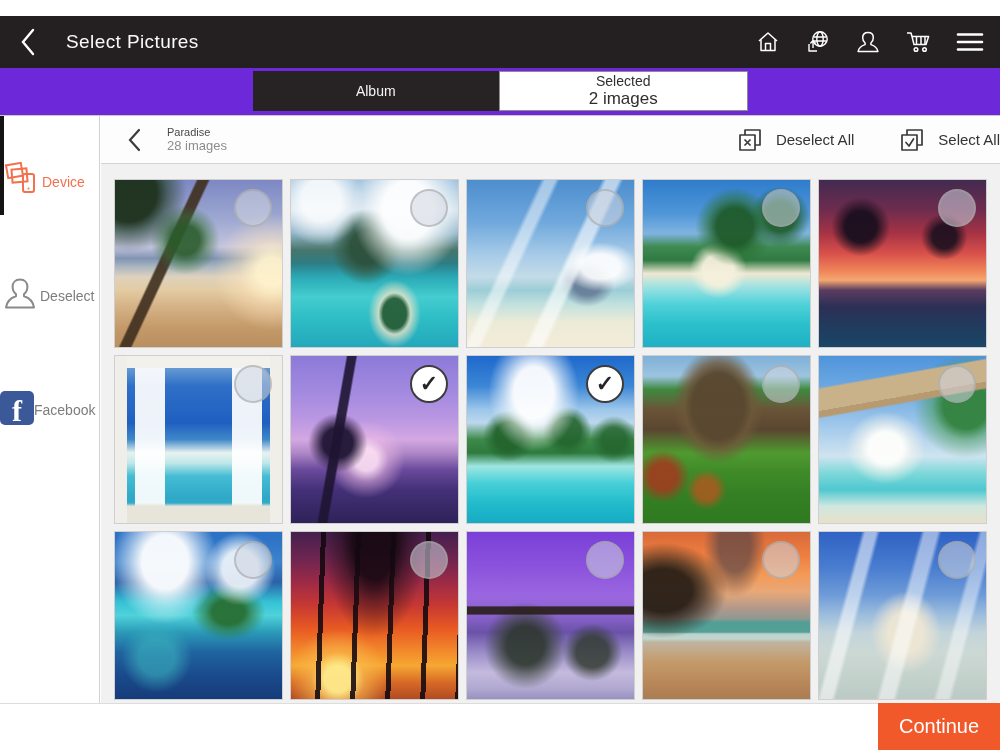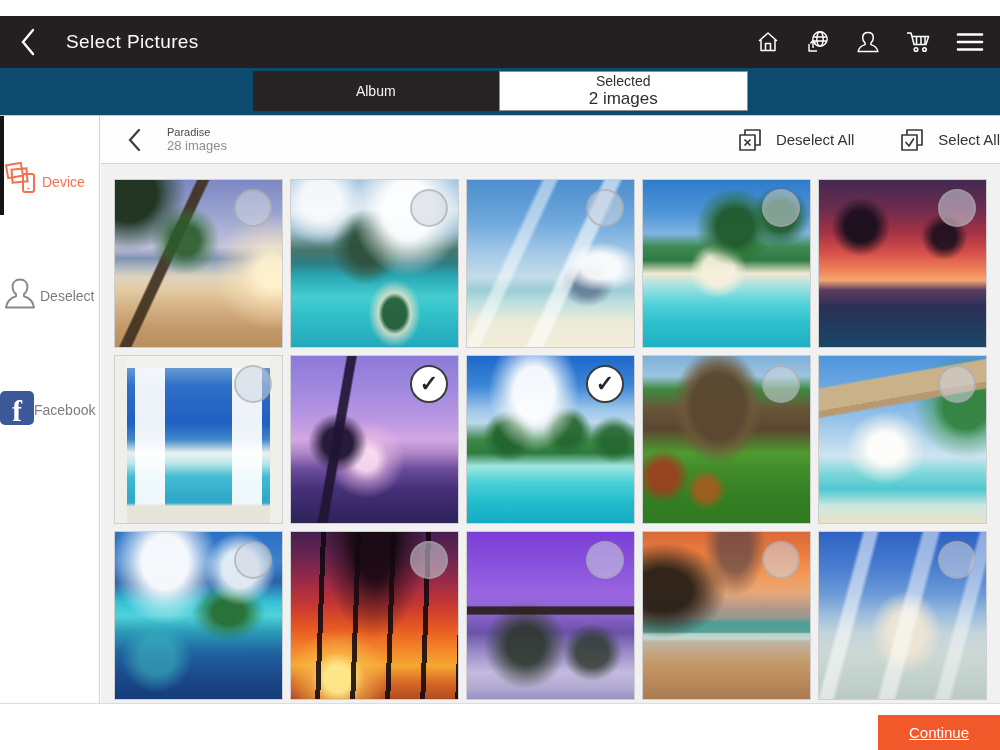--- a/index.html
+++ b/index.html
@@ -18,21 +18,21 @@
     background:var(--header-bg,#242021);
     display:flex; align-items:center;
   }
   .hdr-back{ margin-left:20px; width:20px; height:30px; display:flex; align-items:center; cursor:pointer; }
   .hdr-title{ color:#fafafa; font-size:19px; letter-spacing:.4px; margin-left:26px; font-weight:400; }
   .hdr-icons{ margin-left:auto; display:flex; align-items:center; gap:24px; padding-right:16px; }
   .hdr-icons svg{ display:block; }
 
   
   .tab-strip{
-    position:absolute; left:0; right:0; top:68px; height:48px; background:#0c4a6e;
+    position:absolute; left:0; right:0; top:68px; height:48px; background:#6d28d9;
     display:flex; justify-content:center;
     border-bottom:1px solid #c9c9c9;
   }
   .seg{ margin-top:3px; width:495px; height:40px; display:flex; }
   .seg-tab{ flex:1; display:flex; flex-direction:column; align-items:center; justify-content:center; cursor:pointer; }
   .seg-tab.active{ background:#272325; color:#f5f5f5; font-size:15px; }
   .seg-tab.inactive{ background:#ffffff; border:1px solid #8d8d8d; color:#2f2f2f; }
   .seg-tab .l1{ font-size:14px; line-height:1.15; }
   .seg-tab .l2{ font-size:17px; line-height:1.15; }
 
@@ -81,23 +81,23 @@
     font-size:22px; font-weight:bold; color:#262626;
   }
   .tile.selected .circle{ background:#ffffff; border:2px solid #3c3c3c; }
 
   
   .footer{
     position:absolute; left:0; right:0; bottom:0; height:47px;
     background:#ffffff; border-top:1px solid #dcdcdc;
   }
   .continue-btn{
-    position:absolute; right:0; bottom:0; width:122px; height:35px;
+    position:absolute; right:0; bottom:0; width:122px; height:47px;
     background:var(--accent,#f1592a); color:#fff; border:none;
-    font-size:15px; font-family:"Liberation Sans",sans-serif; cursor:pointer;text-decoration:underline;
+    font-size:20px; font-family:"Liberation Sans",sans-serif; cursor:pointer;
   }
 </style>
 </head>
 <body>
 
 <div class="app-header">
   <div class="hdr-back">
     <svg width="16" height="28" viewBox="0 0 16 28" fill="none" stroke="#fff" stroke-width="2.4" stroke-linecap="round">
         <path d="M13 2 L3 14 L13 26"></path>
       </svg>

